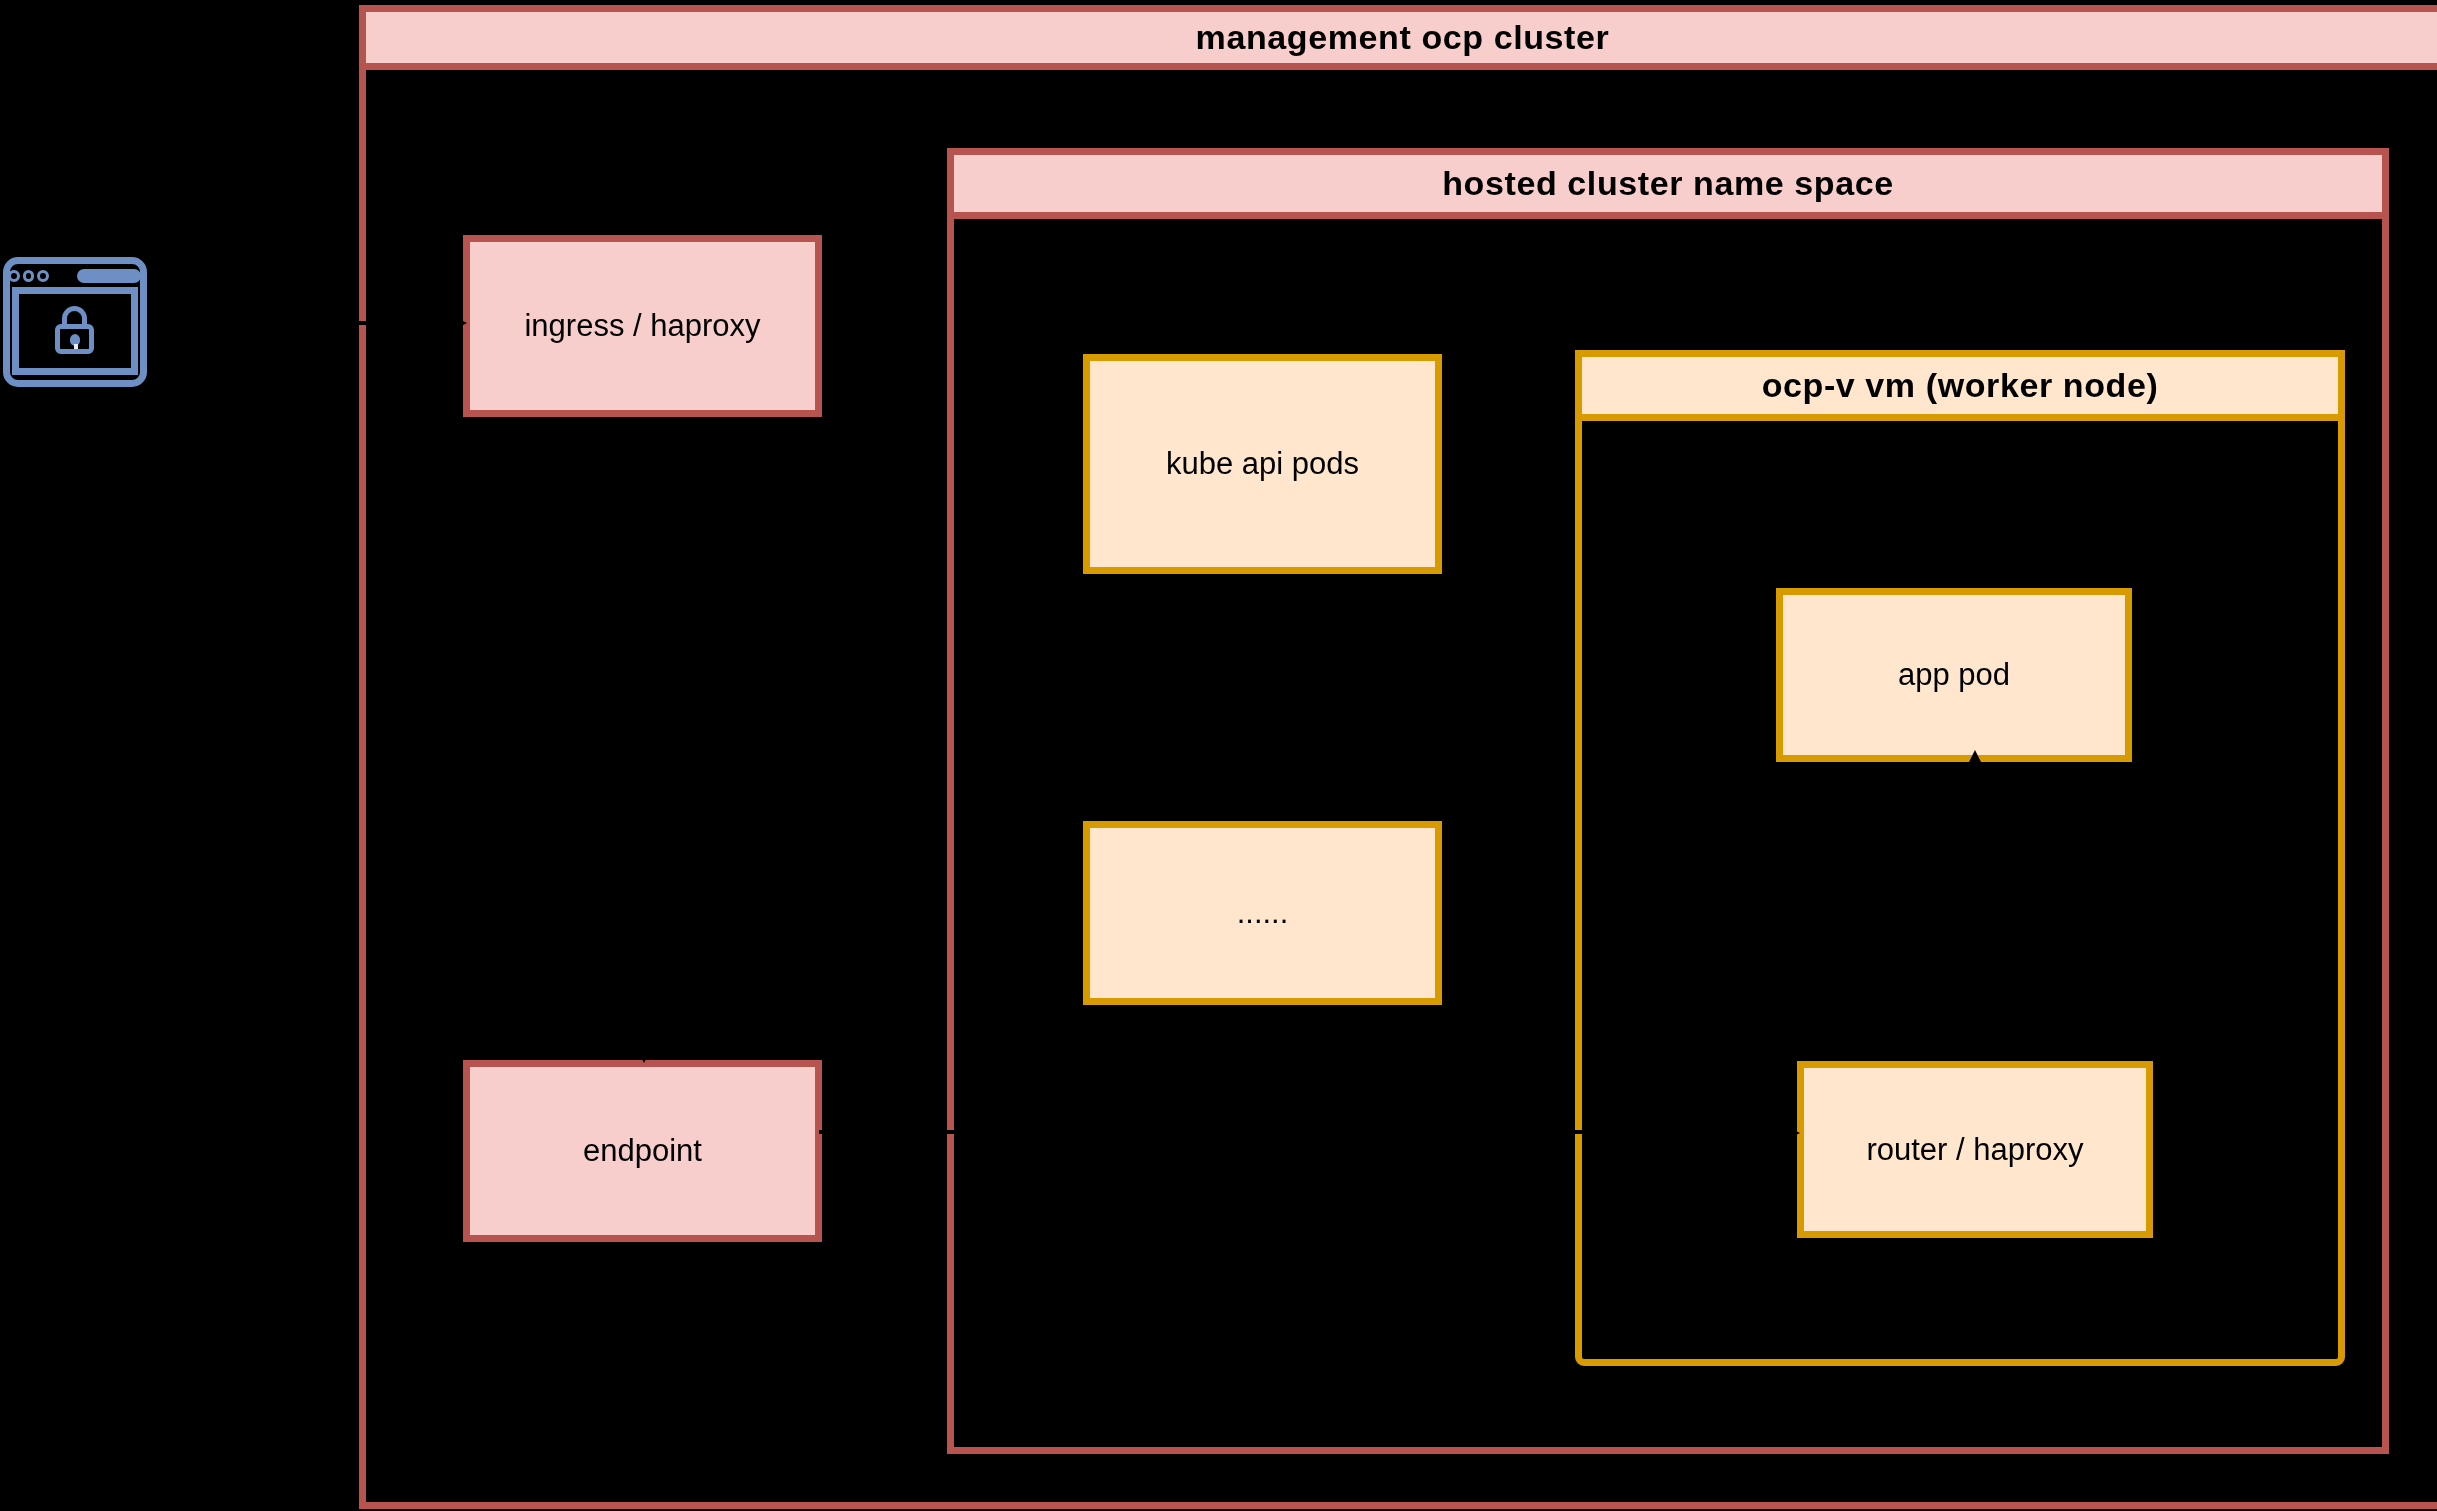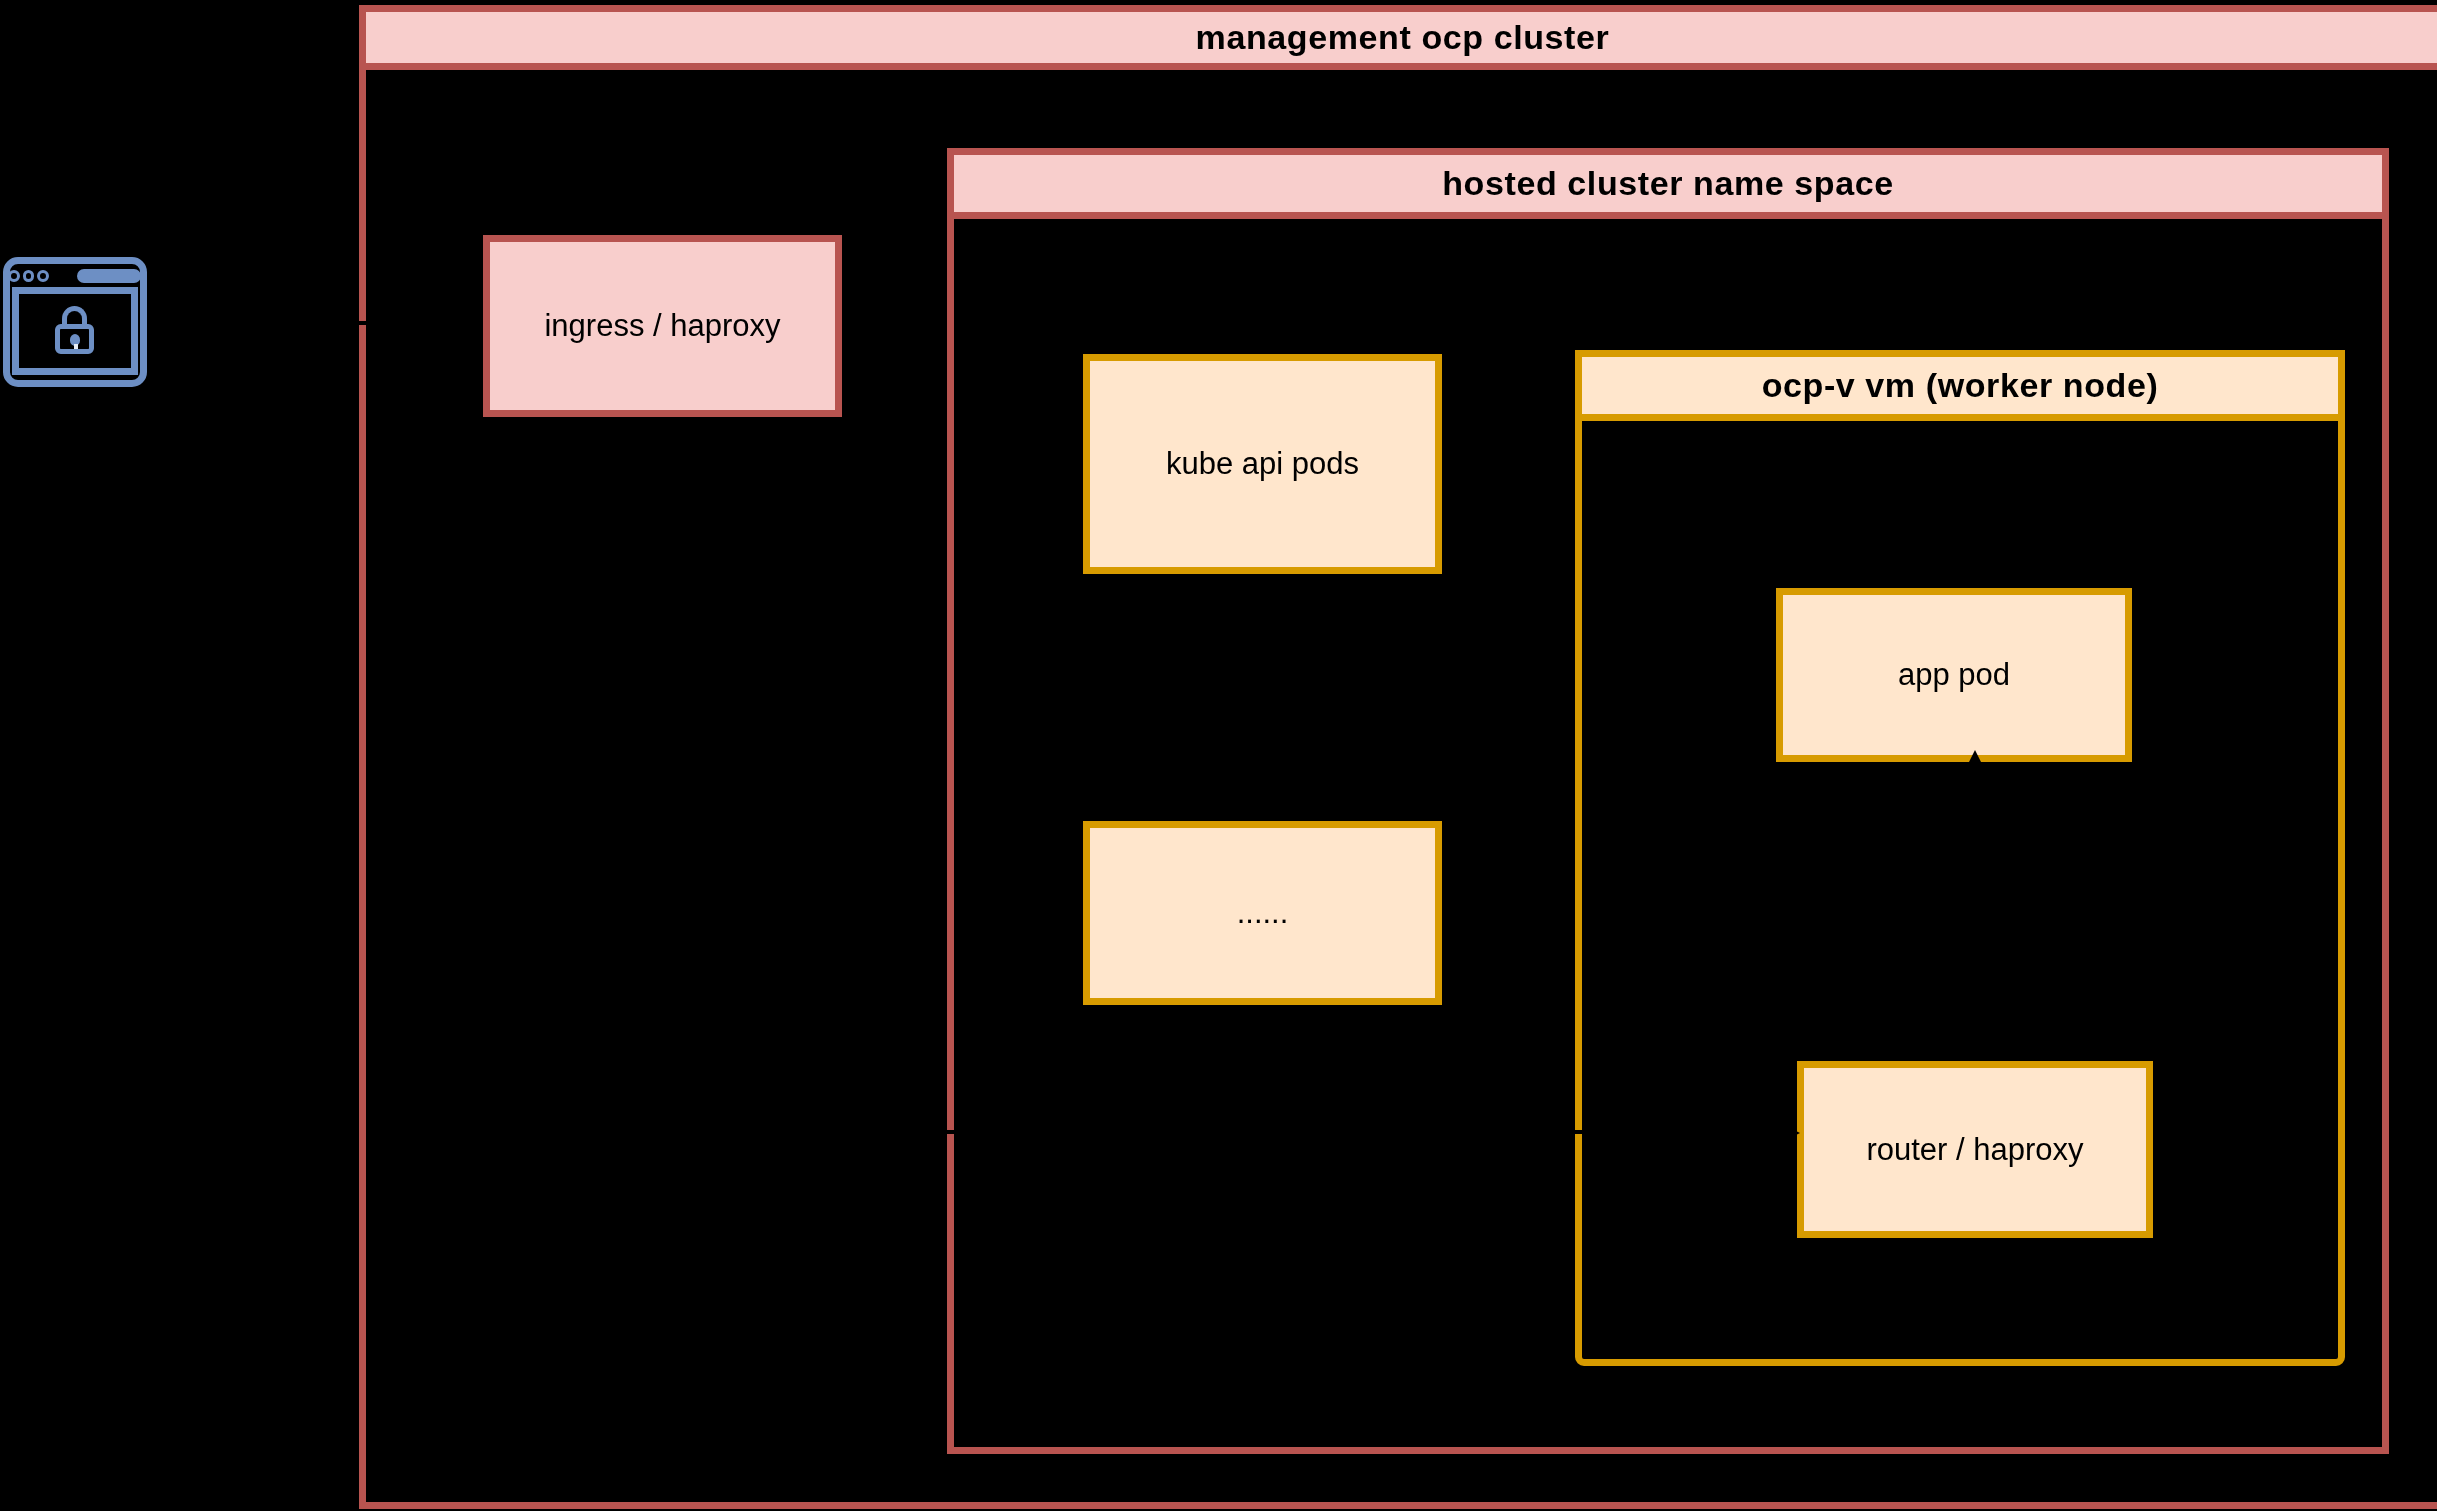--- a/index.html
+++ b/index.html
@@ -169,24 +169,27 @@
       <span>hosted cluster name space</span>
     </div>
   </div>
 
   <div class="container-box orange" style="left:1563px; top:350px; width:770px; height:1016px;border-radius:9px;">
     <div class="container-band orange" style="height:71px;">
       <span>ocp-v vm (worker node)</span>
     </div>
   </div>
 
-  <div class="node" style="left:463px; top:235px; width:359px; height:182px;margin-left:20px;">
+  <div class="node" style="left:463px; top:235px; width:359px; height:182px;">
     <span>ingress / haproxy</span>
   </div>
 
+  <div class="node" style="left:463px; top:1060px; width:359px; height:182px;">
+    <span>endpoint</span>
+  </div>
 
   <div class="node orange" style="left:1083px; top:354px; width:359px; height:220px;">
     <span>kube api pods</span>
   </div>
 
 
   <div class="node orange" style="left:1083px; top:821px; width:359px; height:184px;">
     <span>......</span>
   </div>
 

